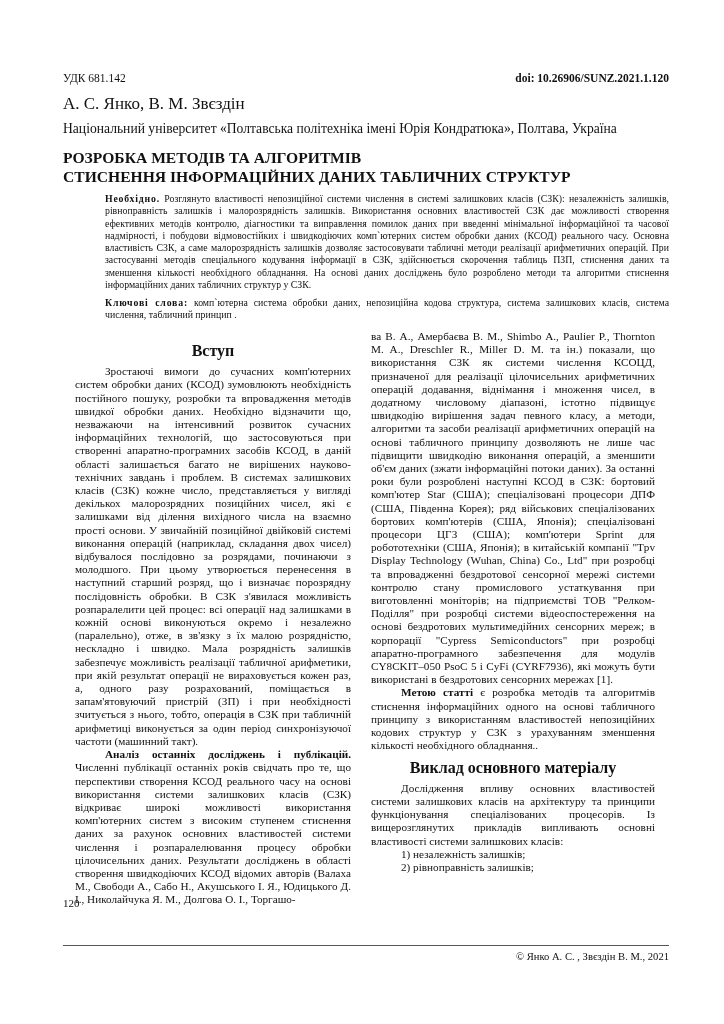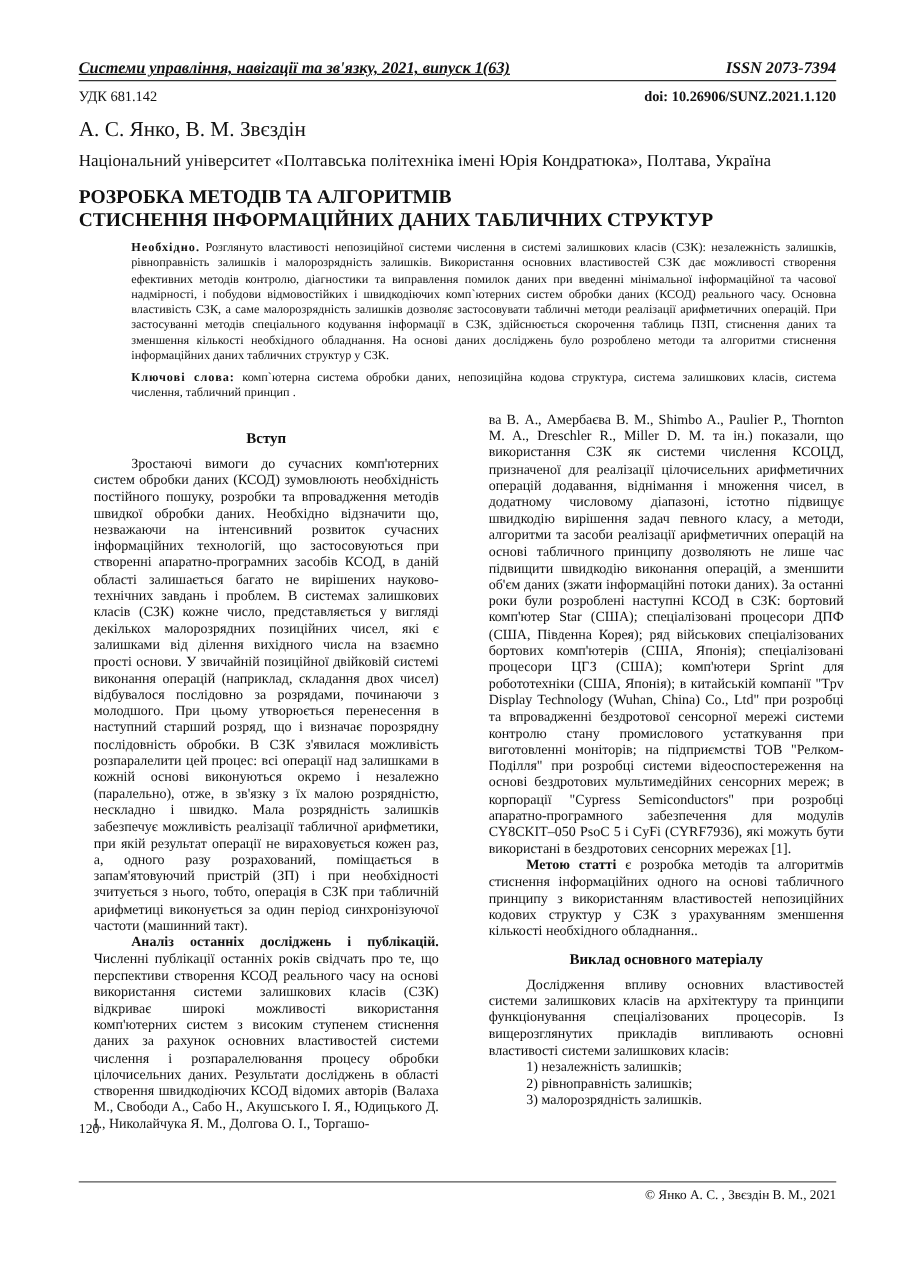--- a/index.html
+++ b/index.html
@@ -18,40 +18,36 @@
     .title { position:absolute; left:63px; top:148px; width:606px; text-align:left;
       font-weight:bold; font-size:15.6px; line-height:19px; }
     .abstract { position:absolute; left:105px; top:193px; width:564px; font-size:9.8px;
       line-height:12.3px; text-align:justify; }
     .abstract .label { font-weight:bold; letter-spacing:0.8px; }
     .keywords { position:absolute; left:105px; top:297px; width:564px; font-size:9.8px;
       line-height:12.3px; text-align:justify; }
     .keywords .label { font-weight:bold; letter-spacing:0.8px; }
     .col { position:absolute; font-size:11.2px; line-height:13.2px; text-align:justify; }
     .col-left { left:75px; top:330px; width:276px; }
-    .col-right { left:371px; top:330px; width:284px;margin-left:20px; }
-    .section-head { text-align:center; font-weight:bold; font-size:12px; margin:8px 0 8px 0; }
+    .col-right { left:371px; top:330px; width:284px; }
+    .section-head { text-align:center; font-weight:bold; font-size:16px; margin:8px 0 8px 0; }
     .section-head.first { margin-top:14px; margin-bottom:8px; }
     .para { text-indent:30px; margin:0; }
     .para.noindent { text-indent:0; }
     .para b { font-weight:bold; }
     .list-item { padding-left:30px; }
     .footer-rule { position:absolute; left:63px; top:945px; width:606px; border-top:1.4px solid #555; }
     .footer-page { position:absolute; left:63px; top:897px; font-size:11px; }
     .footer-copy { position:absolute; right:55px; top:951px; font-size:10.6px; }
   </style>
 </head>
 <body>
 
 <div class="page">
 
-  <div class="running-head">
-    <span class="left">Системи управління, навігації та зв'язку, 2021, випуск 1(63)</span>
-    <span class="right">ISSN 2073-7394</span>
-  </div>
 
   <div class="meta-row">
     <span class="udk">УДК 681.142</span>
     <span class="doi">doi: 10.26906/SUNZ.2021.1.120</span>
   </div>
 
   <div class="authors">А. С. Янко, В. М. Звєздін</div>
   <div class="affiliation">Національний університет «Полтавська політехніка імені Юрія Кондратюка», Полтава, Україна</div>
 
   <div class="title">
@@ -75,20 +71,19 @@
     <p class="para"><b>Аналіз останніх досліджень і публікацій.</b><span> Численні публікації останніх років свідчать про те, що перспективи створення КСОД реального часу на основі використання системи залишкових класів (СЗК) відкриває широкі можливості використання комп'ютерних систем з високим ступенем стиснення даних за рахунок основних властивостей системи числення і розпаралелювання процесу обробки цілочисельних даних. Результати досліджень в області створення швидкодіючих КСОД відомих авторів (Валаха М., Свободи А., Сабо Н., Акушського І. Я., Юдицького Д. І., Николайчука Я. М., Долгова О. І., Торгашо-</span></p>
   </div>
 
   <div class="col col-right">
     <p class="para noindent">ва В. А., Амербаєва В. М., Shimbo A., Paulier P., Thornton M. A., Dreschler R., Miller D. M. та ін.) показали, що використання СЗК як системи числення КСОЦД, призначеної для реалізації цілочисельних арифметичних операцій додавання, віднімання і множення чисел, в додатному числовому діапазоні, істотно підвищує швидкодію вирішення задач певного класу, а методи, алгоритми та засоби реалізації арифметичних операцій на основі табличного принципу дозволяють не лише час підвищити швидкодію виконання операцій, а зменшити об'єм даних (зжати інформаційні потоки даних). За останні роки були розроблені наступні КСОД в СЗК: бортовий комп'ютер Star (США); спеціалізовані процесори ДПФ (США, Південна Корея); ряд військових спеціалізованих бортових комп'ютерів (США, Японія); спеціалізовані процесори ЦГЗ (США); комп'ютери Sprint для робототехніки (США, Японія); в китайській компанії "Tpv Display Technology (Wuhan, China) Co., Ltd" при розробці та впровадженні бездротової сенсорної мережі системи контролю стану промислового устаткування при виготовленні моніторів; на підприємстві ТОВ "Релком-Поділля" при розробці системи відеоспостереження на основі бездротових мультимедійних сенсорних мереж; в корпорації "Cypress Semiconductors" при розробці апаратно-програмного забезпечення для модулів CY8CKIT–050 PsoC 5 і CyFi (CYRF7936), які можуть бути використані в бездротових сенсорних мережах [1].</p>
     <p class="para"><b>Метою статті</b><span>  є розробка методів та алгоритмів стиснення інформаційних одного на основі табличного принципу з використанням властивостей непозиційних кодових структур у СЗК з урахуванням зменшення кількості необхідного обладнання..</span></p>
     <div class="section-head">Виклад основного матеріалу</div>
     <p class="para">Дослідження впливу основних властивостей системи залишкових класів на архітектуру та принципи функціонування спеціалізованих процесорів. Із вищерозглянутих прикладів випливають основні властивості системи залишкових класів:</p>
     <div class="list-item">1) незалежність залишків;</div>
     <div class="list-item">2) рівноправність залишків;</div>
-    <div class="list-item">3) малорозрядність залишків.</div>
   </div>
 
   <div class="footer-rule"></div>
   <div class="footer-page">120</div>
   <div class="footer-copy">©  Янко А. С. , Звєздін В. М., 2021</div>
 
 </div>
 
 </body></html>

